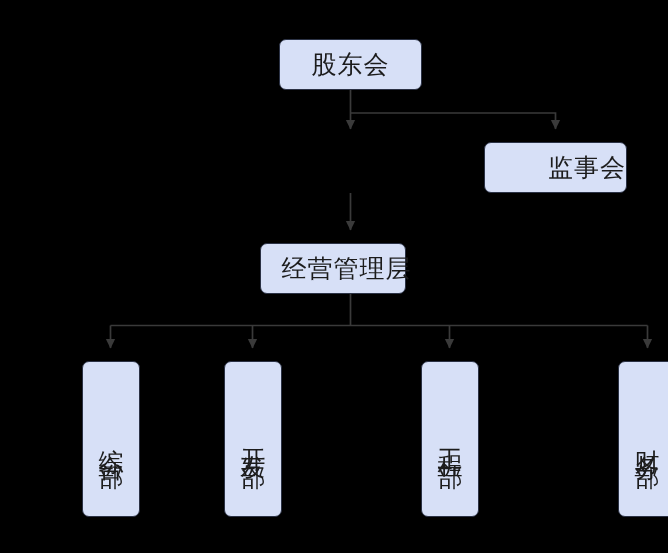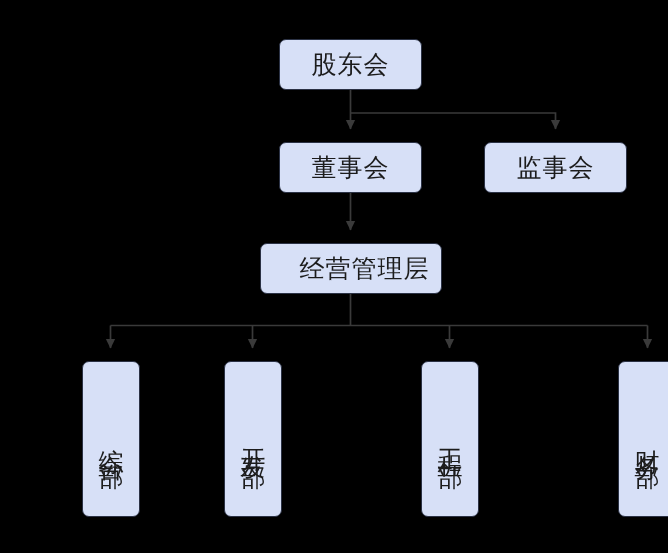--- a/index.html
+++ b/index.html
@@ -87,29 +87,26 @@
       <path d="M 207.5 325.5 L 207.5 348" marker-end="url(#arrow)"></path>
       <path d="M 404.5 325.5 L 404.5 348" marker-end="url(#arrow)"></path>
       <path d="M 602.5 325.5 L 602.5 348" marker-end="url(#arrow)"></path>
     </g>
   </svg>
 
   <div class="node horiz" style="left:234px; top:39px; width:143px; height:51px;">
     <span class="label">股东会</span>
   </div>
 
-  <div class="node horiz" style="left:234px; top:142px; width:143px; height:51px;">
-    <span class="label">董事会</span>
-  </div>
 
-  <div class="node horiz" style="left:439px; top:142px; width:143px; height:51px;">
+  <div class="node horiz" style="left:439px; top:142px; width:143px; height:51px;justify-content:flex-end;">
     <span class="label">监事会</span>
   </div>
 
-  <div class="node horiz" style="left:215px; top:243px; width:182px; height:51px;padding-left:27px;">
+  <div class="node horiz" style="left:215px; top:243px; width:146px; height:51px;padding-left:27px;">
     <span class="label">经营管理层</span>
   </div>
 
   <div class="node vert" style="left:37px; top:361px; width:58px; height:156px;">
     <span class="label">综合部</span>
   </div>
 
   <div class="node vert" style="left:179px; top:361px; width:58px; height:156px;">
     <span class="label">开发部</span>
   </div>

